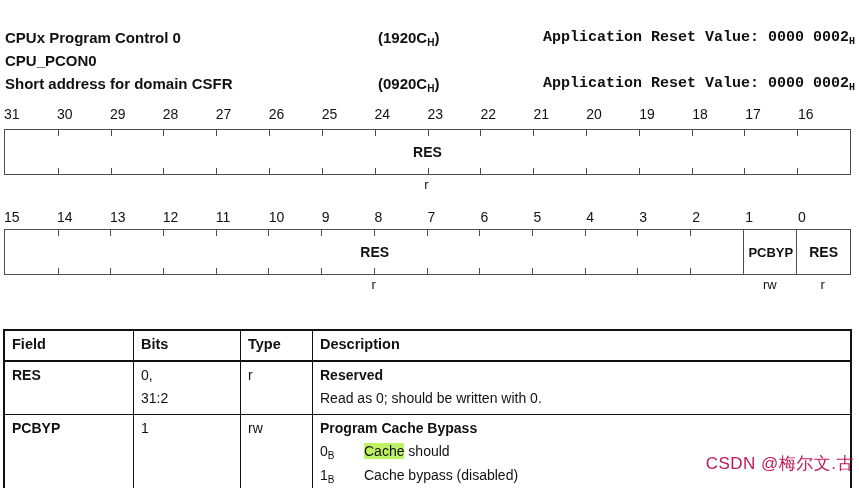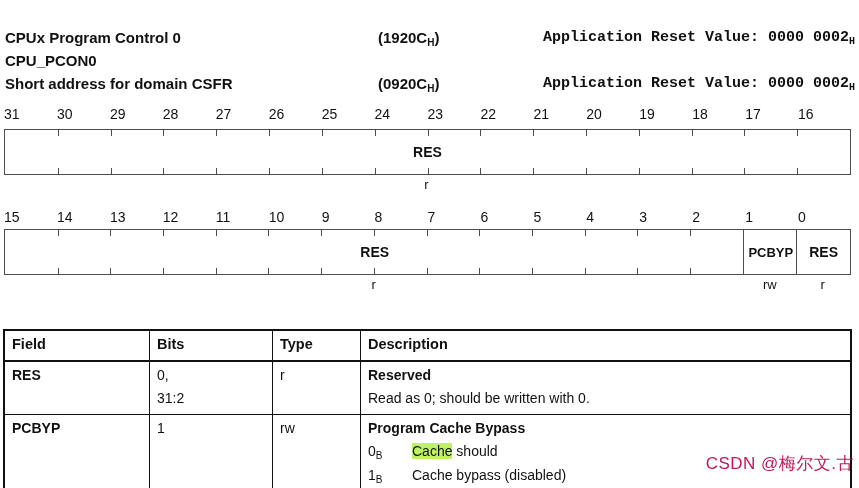--- a/index.html
+++ b/index.html
@@ -35,21 +35,21 @@
   .accrow{position:absolute;left:4px;width:845px;height:14px;font-size:13px;}
   .accrow .acc-center{position:absolute;left:0;right:0;text-align:center;}
   .accrow .acc-res{position:absolute;left:0;width:87.5%;text-align:center;}
   .accrow .acc-rw{position:absolute;left:87.5%;width:6.25%;text-align:center;}
   .accrow .acc-r0{position:absolute;left:93.75%;width:6.25%;text-align:center;}
   
   .regtable{position:absolute;top:329px;left:3px;
             border-collapse:collapse;table-layout:fixed;width:849px;
             border:2px solid #111;}
   .regtable th,.regtable td{border:1px solid #111;vertical-align:top;
-            padding:2px 16px 4px 7px;font-size:14px;line-height:23px;text-align:left;}
+            padding:2px 0 4px 7px;font-size:14px;line-height:23px;text-align:left;}
   .regtable thead th{font-weight:bold;border-bottom:2px solid #111;font-size:14.5px;}
   .col-field{width:121px;} .col-bits{width:99px;} .col-type{width:64px;}
   .fieldname{font-weight:bold;}
   .desc-title{font-weight:bold;}
   .val-line{display:flex;}
   .val-num{flex:0 0 44px;}
   .hl{background:#bef264;}
   
   .watermark{position:absolute;top:452px;right:5px;font-size:17px;
              color:#be185d;letter-spacing:.5px;white-space:nowrap;}

